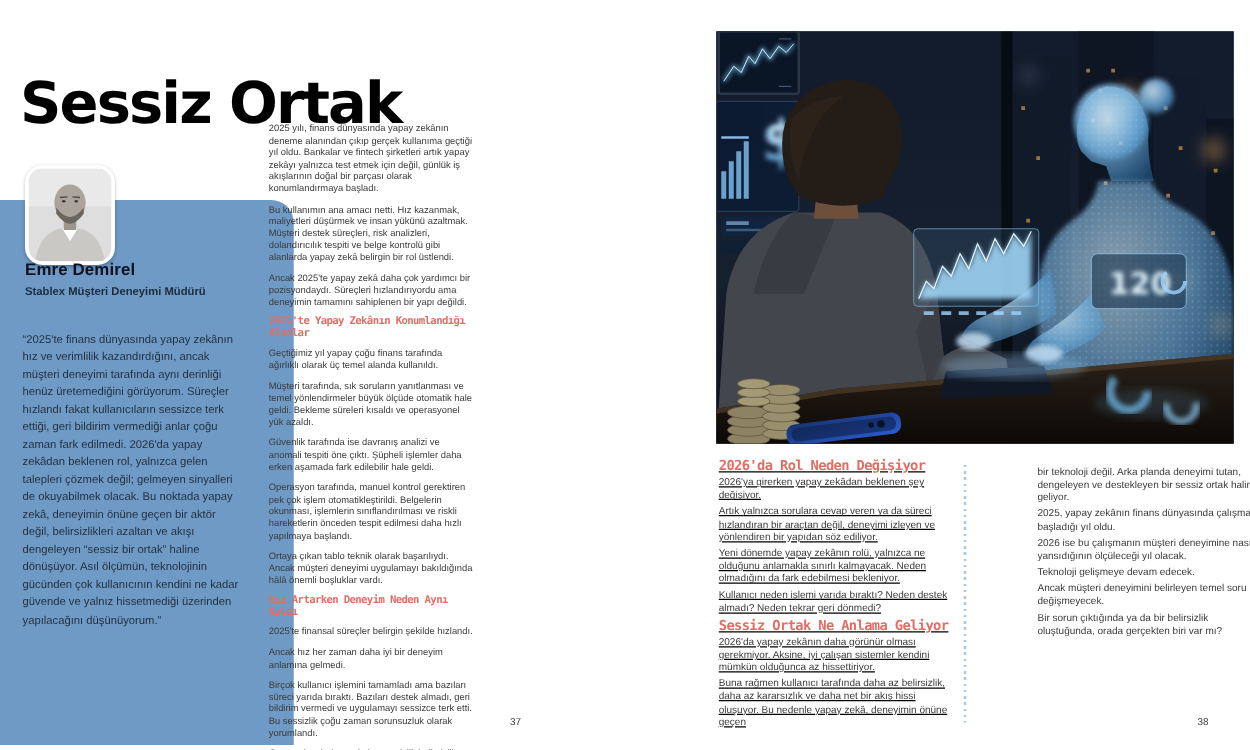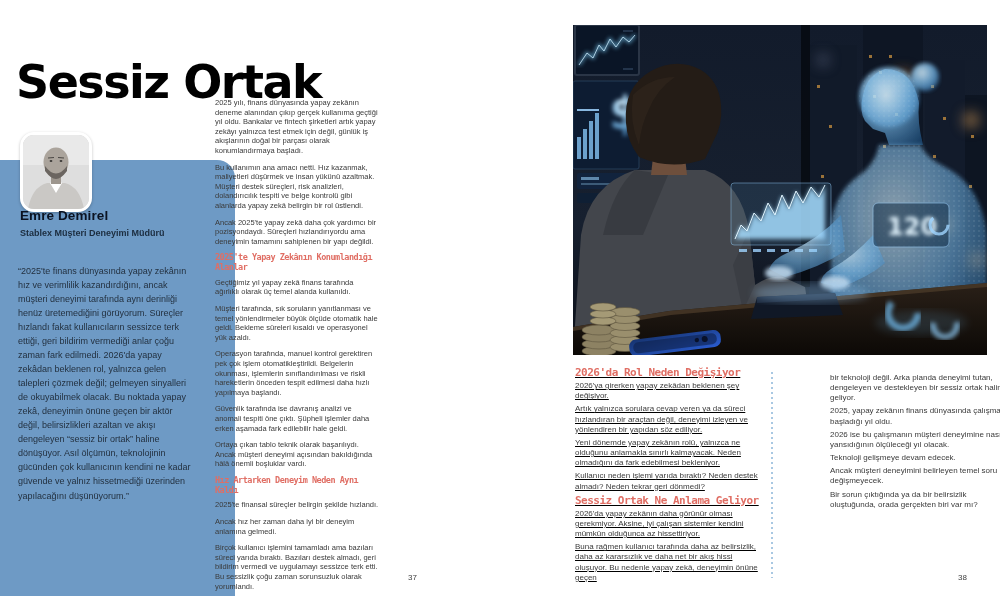--- a/index.html
+++ b/index.html
@@ -95,25 +95,25 @@
   <div class="author-name">Emre Demirel</div>
   <div class="author-role">Stablex Müşteri Deneyimi Müdürü</div>
   <div class="author-quote">“2025'te finans dünyasında yapay zekânın hız ve verimlilik kazandırdığını, ancak müşteri deneyimi tarafında aynı derinliği henüz üretemediğini görüyorum. Süreçler hızlandı fakat kullanıcıların sessizce terk ettiği, geri bildirim vermediği anlar çoğu zaman fark edilmedi. 2026'da yapay zekâdan beklenen rol, yalnızca gelen talepleri çözmek değil; gelmeyen sinyalleri de okuyabilmek olacak. Bu noktada yapay zekâ, deneyimin önüne geçen bir aktör değil, belirsizlikleri azaltan ve akışı dengeleyen “sessiz bir ortak” haline dönüşüyor. Asıl ölçümün, teknolojinin gücünden çok kullanıcının kendini ne kadar güvende ve yalnız hissetmediği üzerinden yapılacağını düşünüyorum.”</div>
 </aside>
 
 <div class="abs col col1">
     <div class="body-para">2025 yılı, finans dünyasında yapay zekânın deneme alanından çıkıp gerçek kullanıma geçtiği yıl oldu. Bankalar ve fintech şirketleri artık yapay zekâyı yalnızca test etmek için değil, günlük iş akışlarının doğal bir parçası olarak konumlandırmaya başladı.</div>
     <div class="body-para">Bu kullanımın ana amacı netti. Hız kazanmak, maliyetleri düşürmek ve insan yükünü azaltmak. Müşteri destek süreçleri, risk analizleri, dolandırıcılık tespiti ve belge kontrolü gibi alanlarda yapay zekâ belirgin bir rol üstlendi.</div>
     <div class="body-para">Ancak 2025'te yapay zekâ daha çok yardımcı bir pozisyondaydı. Süreçleri hızlandırıyordu ama deneyimin tamamını sahiplenen bir yapı değildi.</div>
     <div class="sec-heading">2025'te Yapay Zekânın Konumlandığı Alanlar</div>
-    <div class="body-para">Geçtiğimiz yıl yapay zekâ finans tarafında ağırlıklı olarak üç temel alanda kullanıldı.</div>
+    <div class="body-para">Geçtiğimiz yıl yapay çoğu finans tarafında ağırlıklı olarak üç temel alanda kullanıldı.</div>
     <div class="body-para">Müşteri tarafında, sık soruların yanıtlanması ve temel yönlendirmeler büyük ölçüde otomatik hale geldi. Bekleme süreleri kısaldı ve operasyonel yük azaldı.</div>
+    <div class="body-para">Güvenlik tarafında ise davranış analizi ve anomali tespiti öne çıktı. Şüpheli işlemler daha erken aşamada fark edilebilir hale geldi.</div>
     <div class="body-para">Operasyon tarafında, manuel kontrol gerektiren pek çok işlem otomatikleştirildi. Belgelerin okunması, işlemlerin sınıflandırılması ve riskli hareketlerin önceden tespit edilmesi daha hızlı yapılmaya başlandı.</div>
-    <div class="body-para">Güvenlik tarafında ise davranış analizi ve anomali tespiti öne çıktı. Şüpheli işlemler daha erken aşamada fark edilebilir hale geldi.</div>
-    <div class="body-para">Ortaya çıkan tablo teknik olarak başarılıydı. Ancak müşteri deneyimi açısından bakıldığında hâlâ önemli boşluklar vardı.</div>
+    <div class="body-para">Ortaya çıkan tablo teknik olarak başarılıydı. Ancak müşteri deneyimi uygulamayı bakıldığında hâlâ önemli boşluklar vardı.</div>
     <div class="sec-heading">Hız Artarken Deneyim Neden Aynı Kaldı</div>
     <div class="body-para">2025'te finansal süreçler belirgin şekilde hızlandı.</div>
     <div class="body-para">Ancak hız her zaman daha iyi bir deneyim anlamına gelmedi.</div>
     <div class="body-para">Birçok kullanıcı işlemini tamamladı ama bazıları süreci yarıda bıraktı. Bazıları destek almadı, geri bildirim vermedi ve uygulamayı sessizce terk etti. Bu sessizlik çoğu zaman sorunsuzluk olarak yorumlandı.</div>
     <div class="body-para">Oysa pek çok durumda bu sessizlik belirsizlik ya da güvensizlik anlamına geliyordu.</div>
   </div>
 
 <div class="abs page-number left">37</div>
 
 <figure class="abs hero" style="margin:0">

